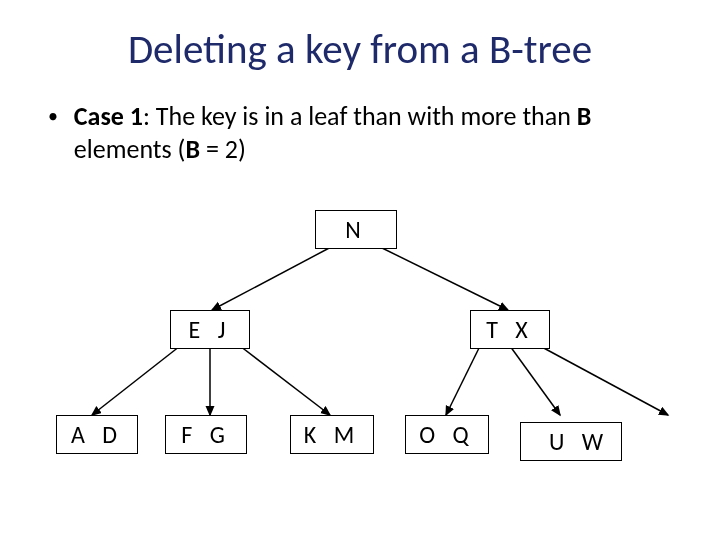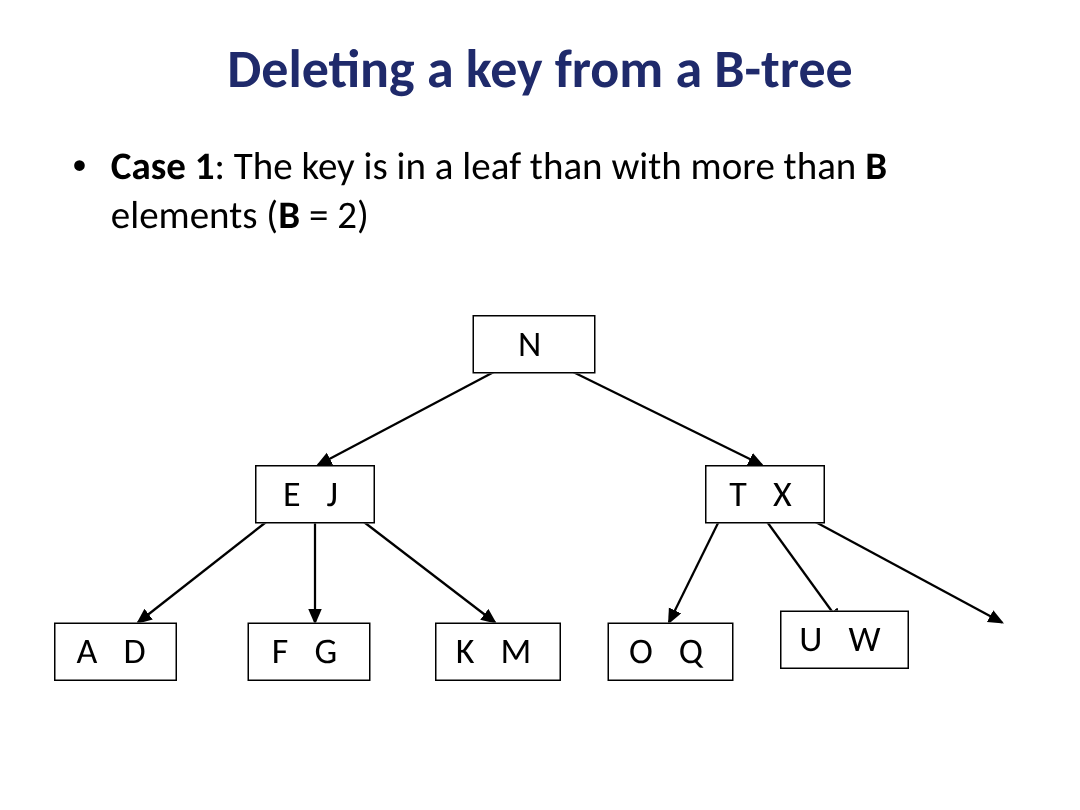--- a/index.html
+++ b/index.html
@@ -6,24 +6,24 @@
     margin: 0;
     padding: 0;
     width: 720px;
     height: 540px;
     font-family: Calibri, Arial, sans-serif;
     background: #fff;
     position: relative;
   }
   .title {
     text-align: center;
-    font-size: 36px;
+    font-size: 41px;
     color: #1f2a6b;
     margin-top: 24px;
-    font-weight: 700;
+    font-weight: 400;
   }
   .bullet-row {
     margin: 26px 40px 0 48px;
     font-size: 26px;
     color: #000;
     line-height: 1.25;
   }
   .bullet-dot {
     display: inline-block;
     vertical-align: top;
@@ -52,25 +52,25 @@
     font-size: 24px;
     padding: 4px 0;
     text-align: center;
     letter-spacing: 6px;
   }
 
   
   .n-root   { left: 315px; top: 0px;   width: 80px;  }
   .n-ej     { left: 170px; top: 100px; width: 78px;  }
   .n-tx     { left: 470px; top: 100px; width: 78px;  }
-  .n-ad     { left: 36px;  top: 205px; width: 80px;  }
+  .n-ad     { left: 56px;  top: 205px; width: 80px;  }
   .n-fg     { left: 165px; top: 205px; width: 80px;  }
   .n-km     { left: 290px; top: 205px; width: 82px;  }
   .n-oq     { left: 405px; top: 205px; width: 82px;  }
-  .n-uw     { left: 520px; top: 197px; width: 84px;  }
+  .n-uw     { left: 520px; top: 212px; width: 84px; padding-left: 16px;  }
   .n-yz     { left: 636px; top: 205px; width: 76px;  letter-spacing:4px; }
 
   svg.edges {
     position: absolute;
     left: 0; top: 0;
     width: 720px; height: 300px;
     pointer-events: none;
   }
 </style>
 </head>

